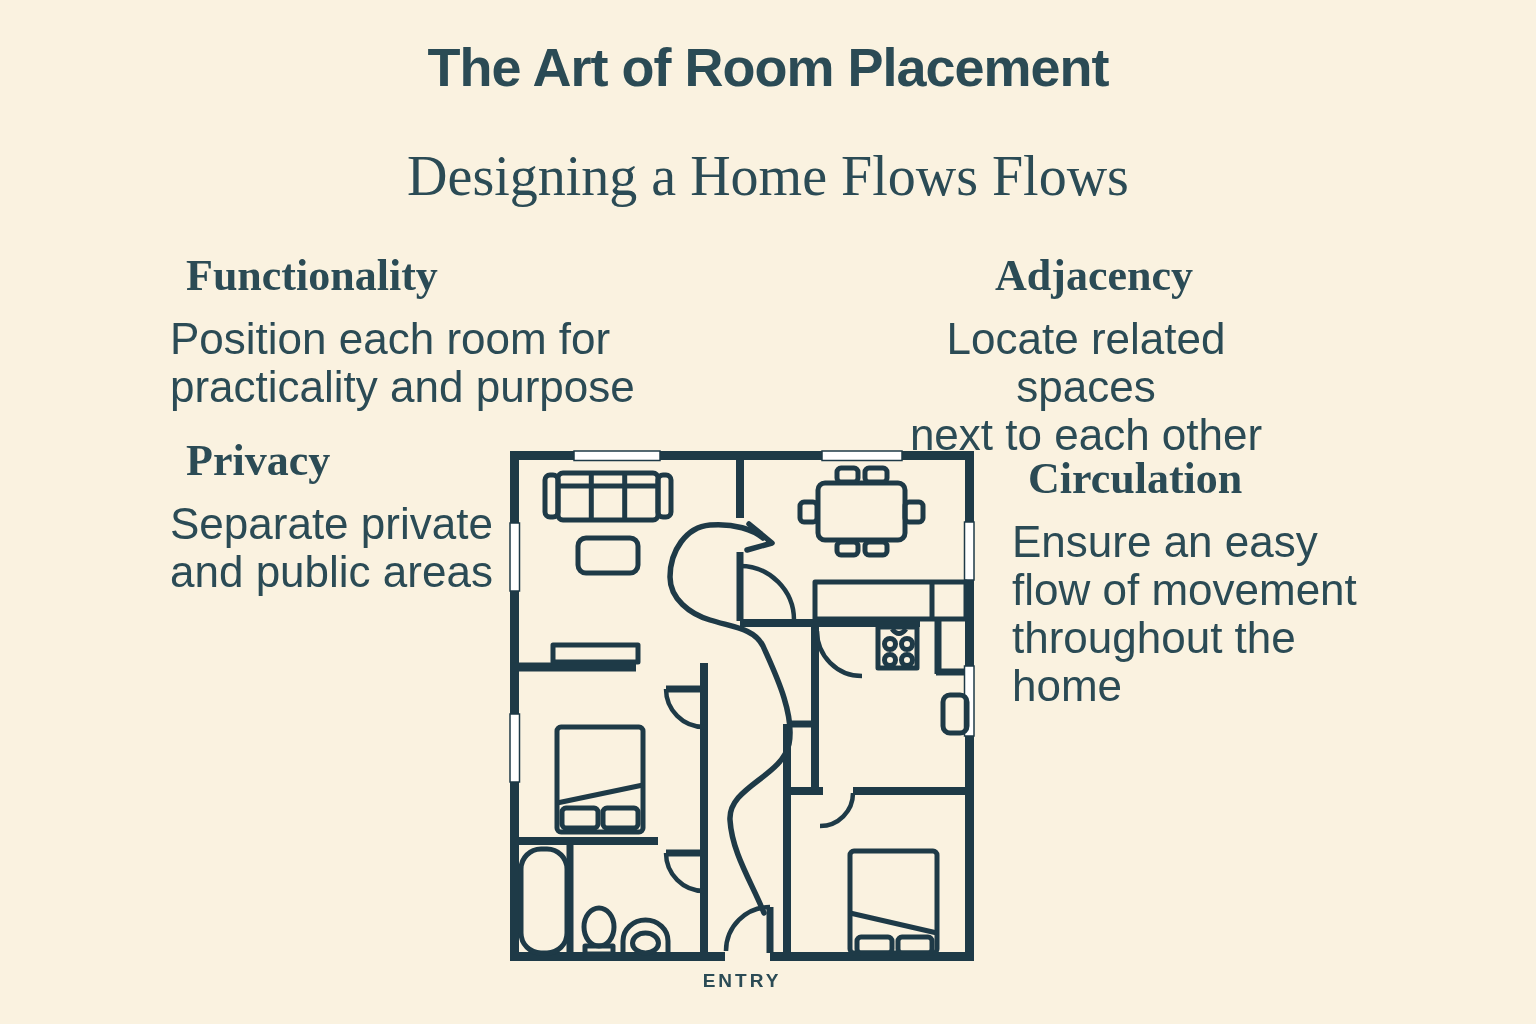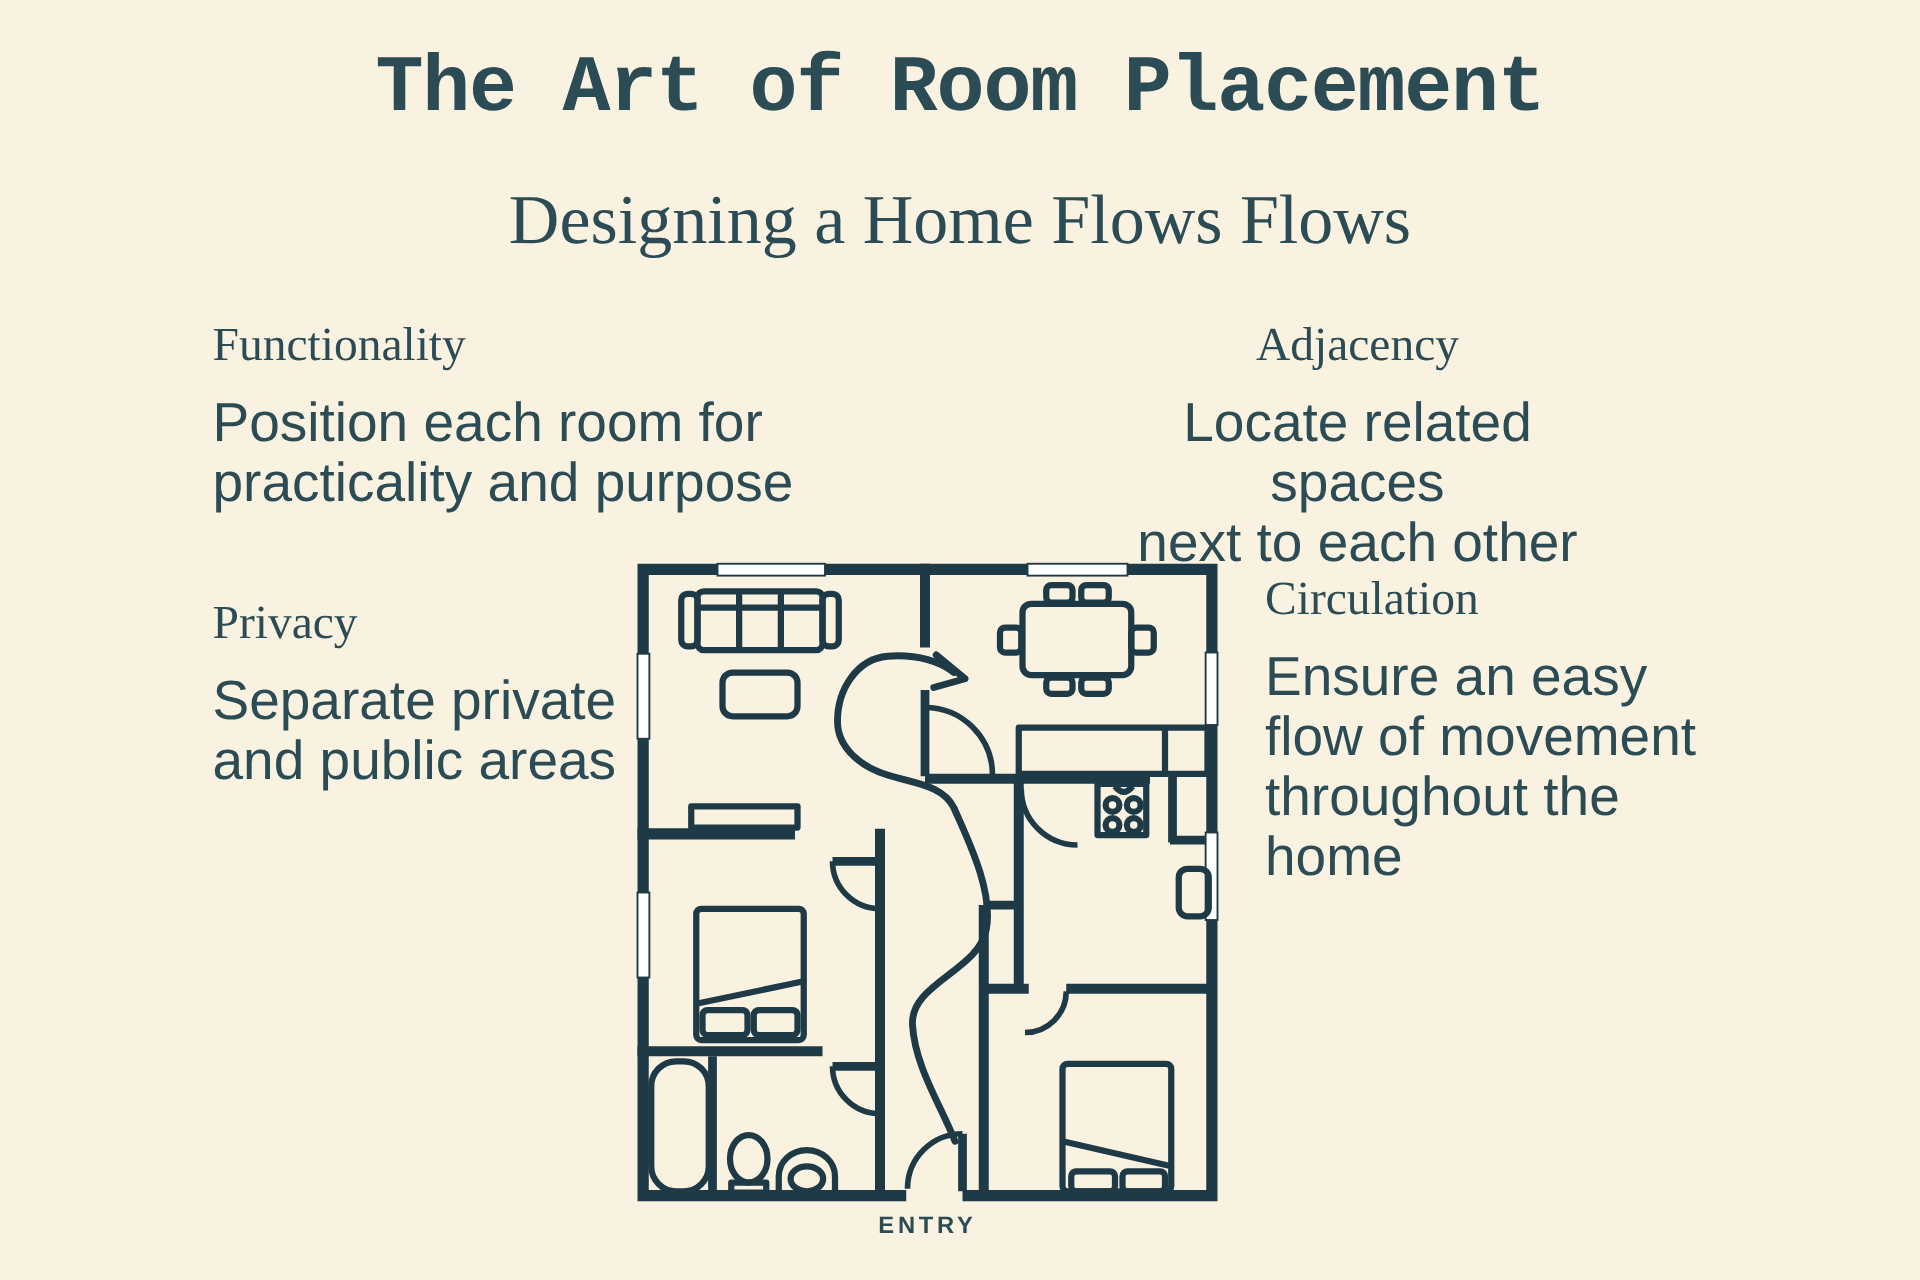--- a/index.html
+++ b/index.html
@@ -13,40 +13,40 @@
   body{
     background:var(--bg);
     font-family:"Liberation Sans","DejaVu Sans",sans-serif;
     color:var(--ink);
     position:relative;
     overflow:hidden;
   }
   .abs{position:absolute}
   .title{
     left:0;right:0;top:38px;text-align:center;
-    font-family:Liberation Mono, monospace;
-    font-weight:700;font-size:64px;line-height:1.08;
+    font-family:Liberation Sans, sans-serif;
+    font-weight:700;font-size:54px;line-height:1.08;
     letter-spacing:-1px;color:var(--ink);
   }
   .subtitle{
     left:0;right:0;top:146px;text-align:center;
     font-family:"Liberation Serif","DejaVu Serif",serif;
     font-weight:400;font-size:56px;line-height:1.1;color:var(--ink);
   }
   .section h2{
     font-family:"Liberation Serif","DejaVu Serif",serif;
-    font-weight:400;font-size:38px;line-height:56px;color:var(--ink);
+    font-weight:700;font-size:44px;line-height:56px;color:var(--ink);margin-left:16px;
   }
   .section p{
     margin-top:11px;font-size:44px;line-height:48px;
     white-space:pre-line;color:var(--ink);
   }
   .sec-functionality{left:170px;top:248px;text-align:left}
   .sec-adjacency{left:876px;width:420px;top:248px;text-align:center}
-  .sec-privacy{left:170px;top:470px;text-align:left}
+  .sec-privacy{left:170px;top:433px;text-align:left}
   .sec-circulation{left:1012px;width:356px;top:451px;text-align:left}
   .floorplan{left:506px;top:447px;width:472px;height:518px}
   .entry-label{
     left:506px;width:472px;top:970px;text-align:center;
     font-size:19px;font-weight:600;letter-spacing:3px;color:var(--ink);
   }
   svg .wall{stroke:var(--wall);fill:none;stroke-linecap:butt}
   svg .furn{stroke:var(--wall);fill:none;stroke-width:5;stroke-linejoin:round}
   svg .door{stroke:var(--wall);fill:none;stroke-width:4.5}
   svg .win{fill:var(--win);stroke:var(--wall);stroke-width:1.5}

